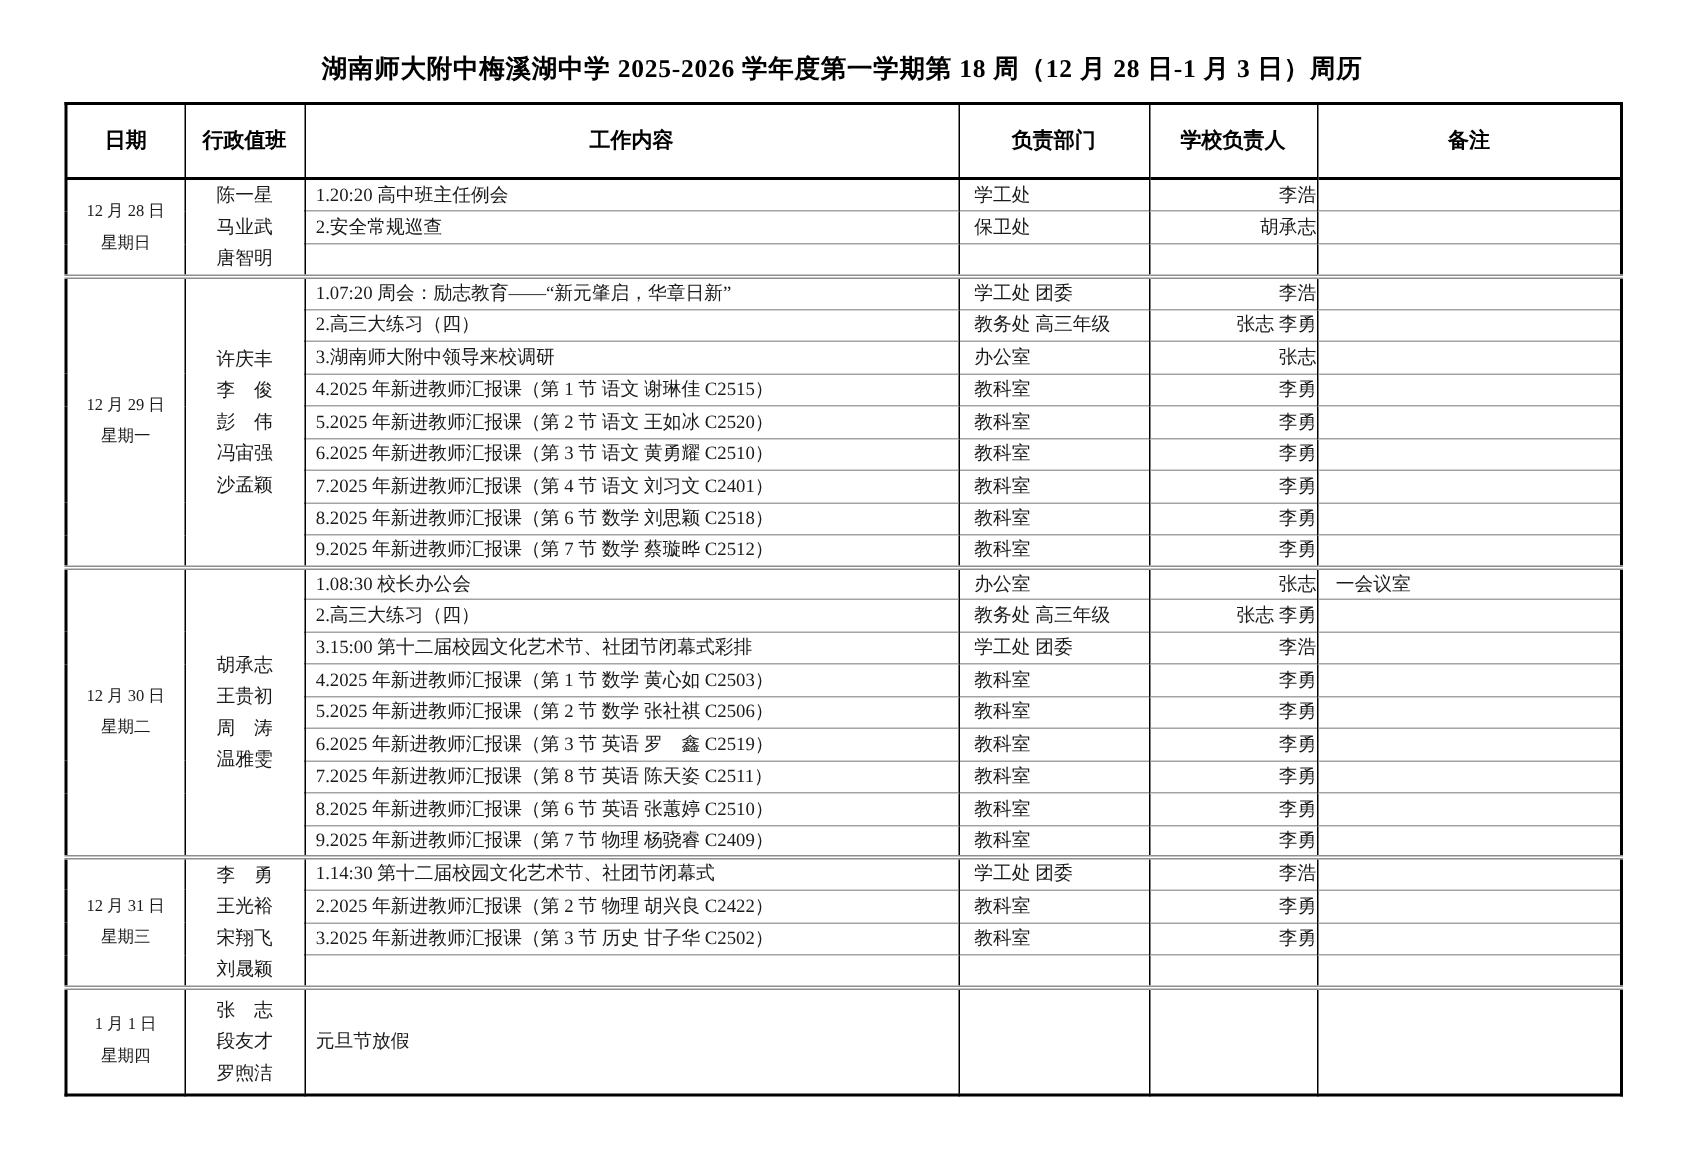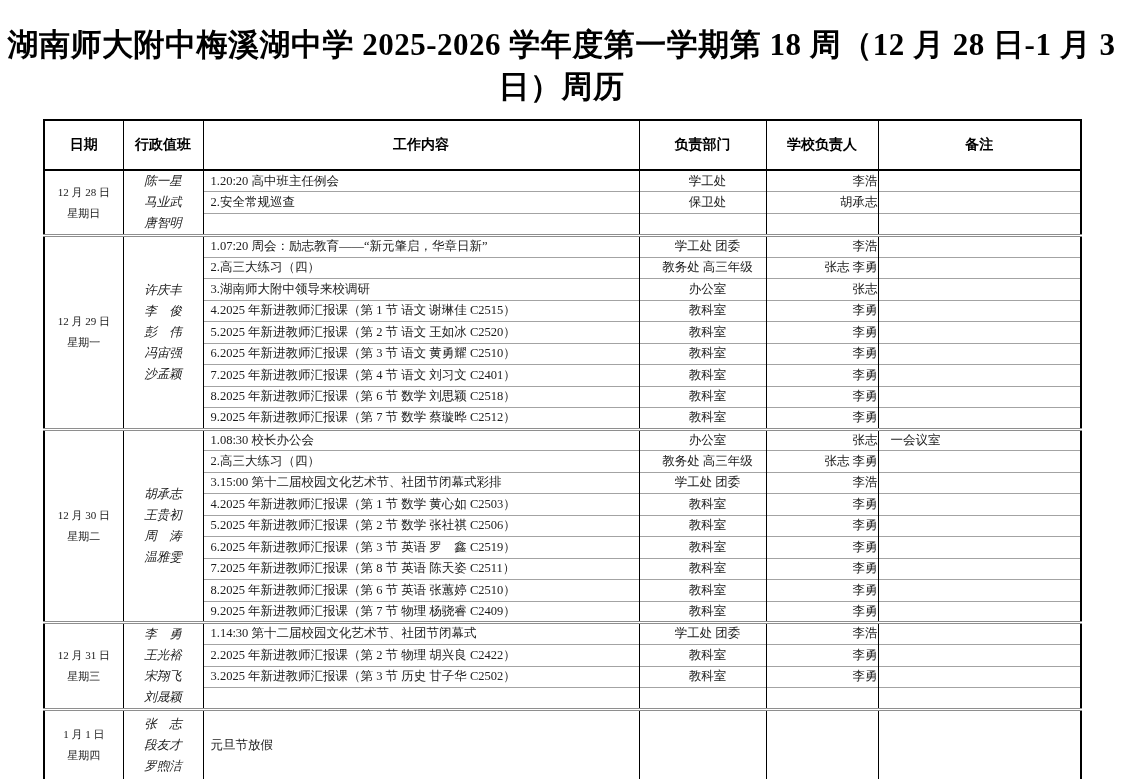--- a/index.html
+++ b/index.html
@@ -6,23 +6,23 @@
     margin: 0; padding: 0;
     background: #ffffff;
     width: 1123px; height: 779px;
     font-family: "Liberation Serif", "DejaVu Serif", serif;
     color: #1a1a1a;
     overflow: hidden;
   }
   .page { width: 1123px; height: 779px; position: relative; }
   .title {
     margin: 0;
-    padding-top: 24px;
+    padding-top: 34px;
     text-align: center;
-    font-size: 31px;
+    font-size: 17px;
     font-weight: bold;
     letter-spacing: 0.5px;
     color: #000;
   }
   table.schedule {
     border-collapse: collapse;
     table-layout: fixed;
     margin: 11px 0 0 43px;
     width: 1037px;
     border: 2px solid #000;
@@ -64,29 +64,28 @@
     text-align: center;
     vertical-align: middle;
     line-height: 1.9;
     font-size: 11px;
   }
   td.duty-cell {
     text-align: center;
     vertical-align: middle;
     line-height: 1.68;
     font-size: 12.5px;
-    font-style: italic;
   }
   td.work-content-cell {
     text-align: left;
     padding-left: 7px;
     vertical-align: middle;
   }
   td.department-cell {
-    text-align: center;
+    text-align: left;
     padding-left: 10px;
     vertical-align: middle;
   }
   td.leader-cell {
     text-align: right;
     padding-left: 8px;
     vertical-align: middle;
   }
   td.note-cell {
     text-align: left;

